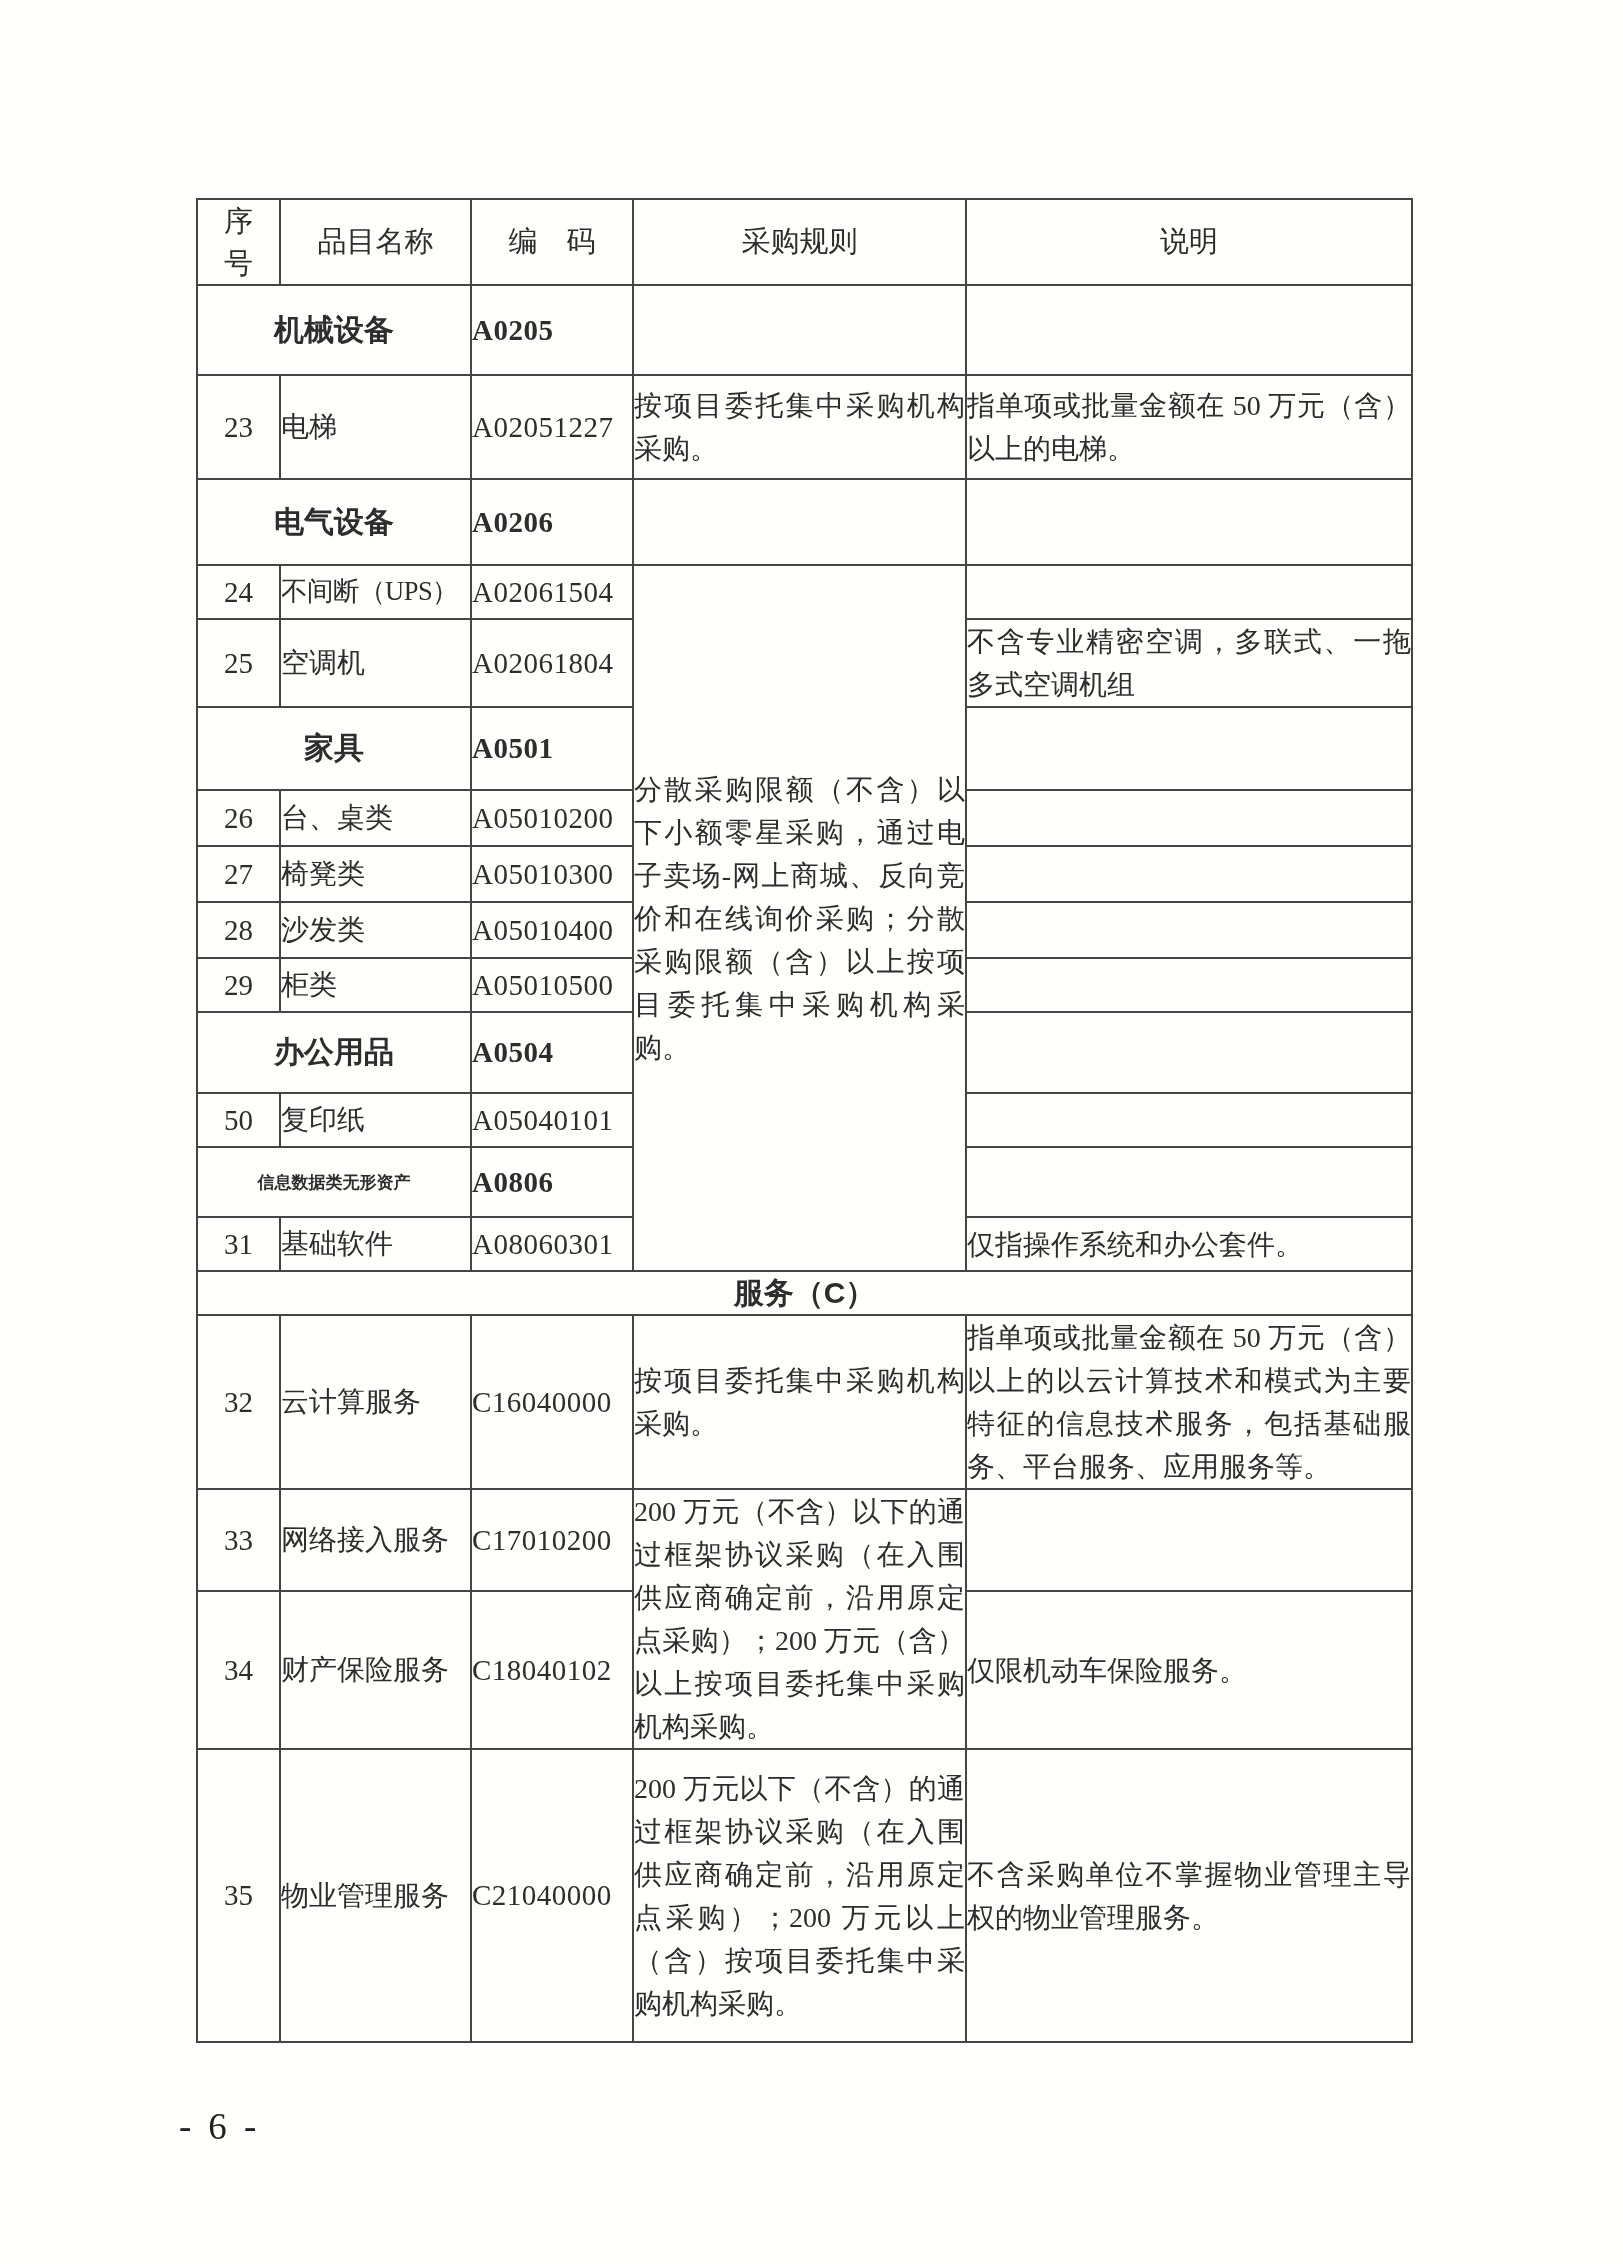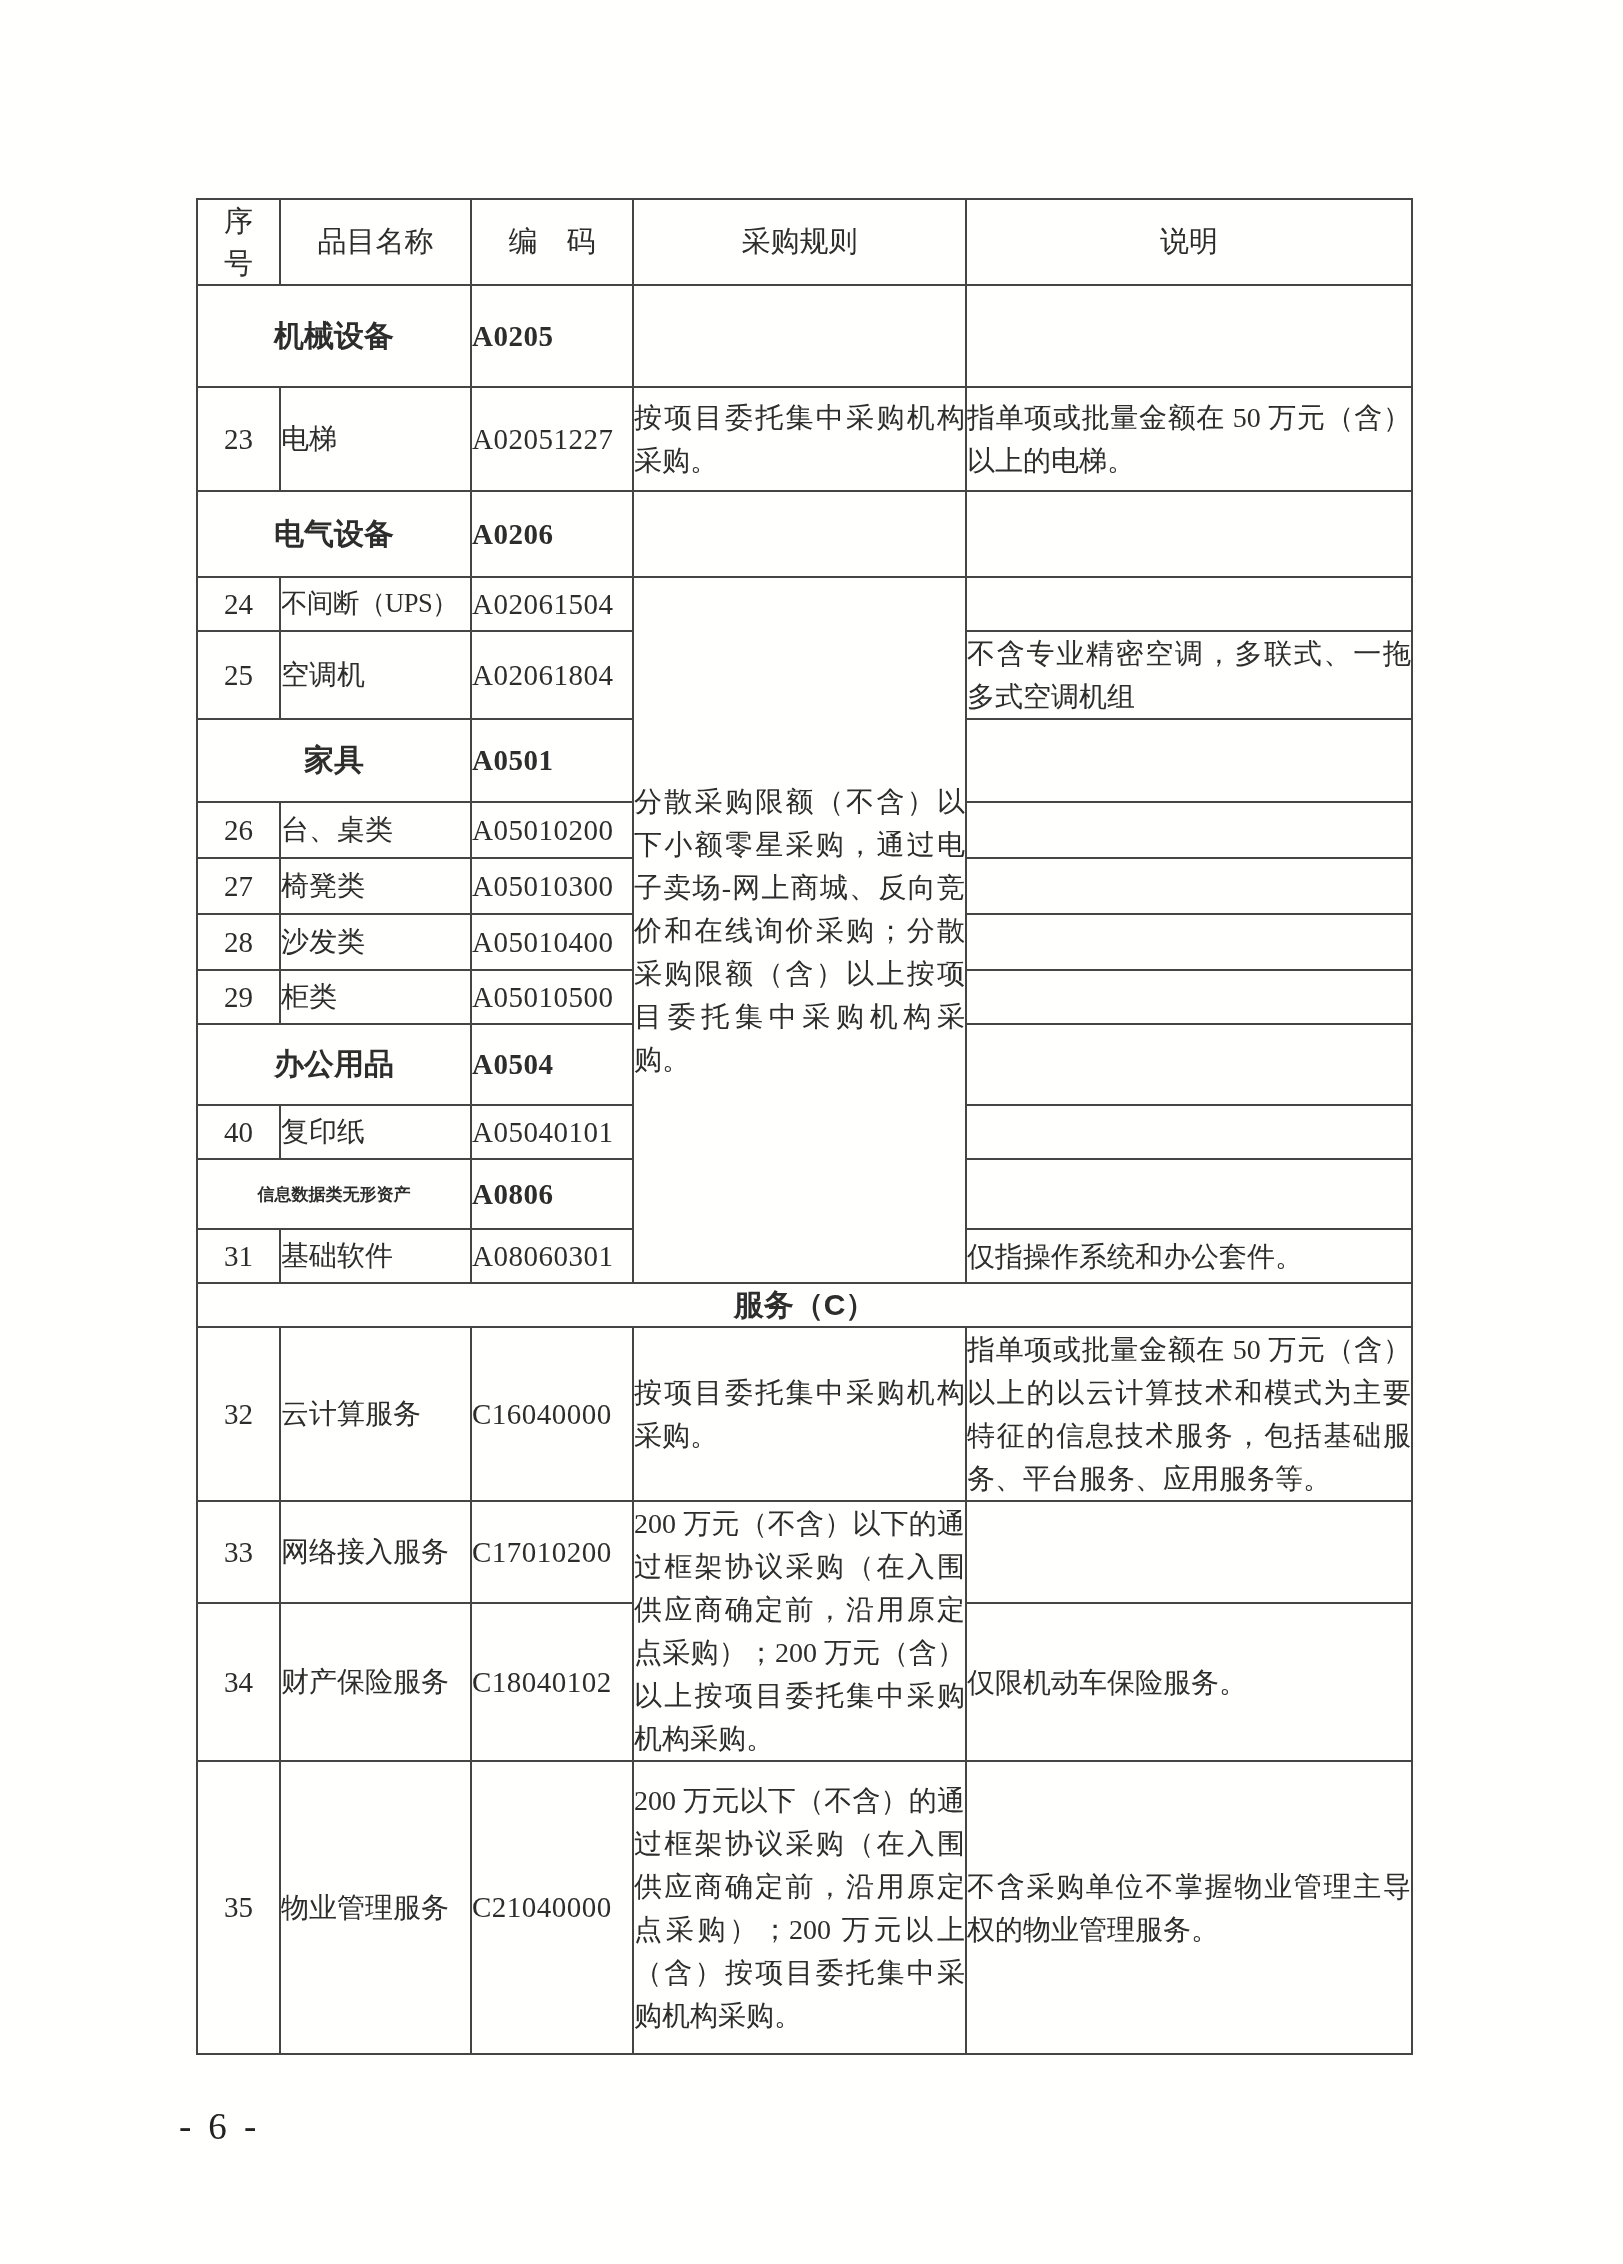--- a/index.html
+++ b/index.html
@@ -58,21 +58,21 @@
     <tbody>
         <tr style="height:84px">
       <th class="hdr hdr-no-cell">序
 号</th>
       <th class="hdr">品目名称</th>
       <th class="hdr">编　码</th>
       <th class="hdr">采购规则</th>
       <th class="hdr">说明</th>
     </tr>
 
-    <tr style="height:102px">
+    <tr style="height:90px">
       <td colspan="2" class="group-name">机械设备</td>
       <td class="cell-code group-code">A0205</td>
       <td></td>
       <td></td>
     </tr>
 
     <tr style="height:104px">
       <td class="cell-no">23</td>
       <td class="cell-name">电梯</td>
       <td class="cell-code">A02051227</td>
@@ -133,21 +133,21 @@
       <td></td>
     </tr>
 
     <tr style="height:81px">
       <td colspan="2" class="group-name">办公用品</td>
       <td class="cell-code group-code">A0504</td>
       <td></td>
     </tr>
 
     <tr style="height:54px">
-      <td class="cell-no">40</td>
+      <td class="cell-no">50</td>
       <td class="cell-name">复印纸</td>
       <td class="cell-code">A05040101</td>
       <td></td>
     </tr>
 
     <tr style="height:70px">
       <td colspan="2" class="group-name group-name-long">信息数据类无形资产</td>
       <td class="cell-code group-code">A0806</td>
       <td></td>
     </tr>

